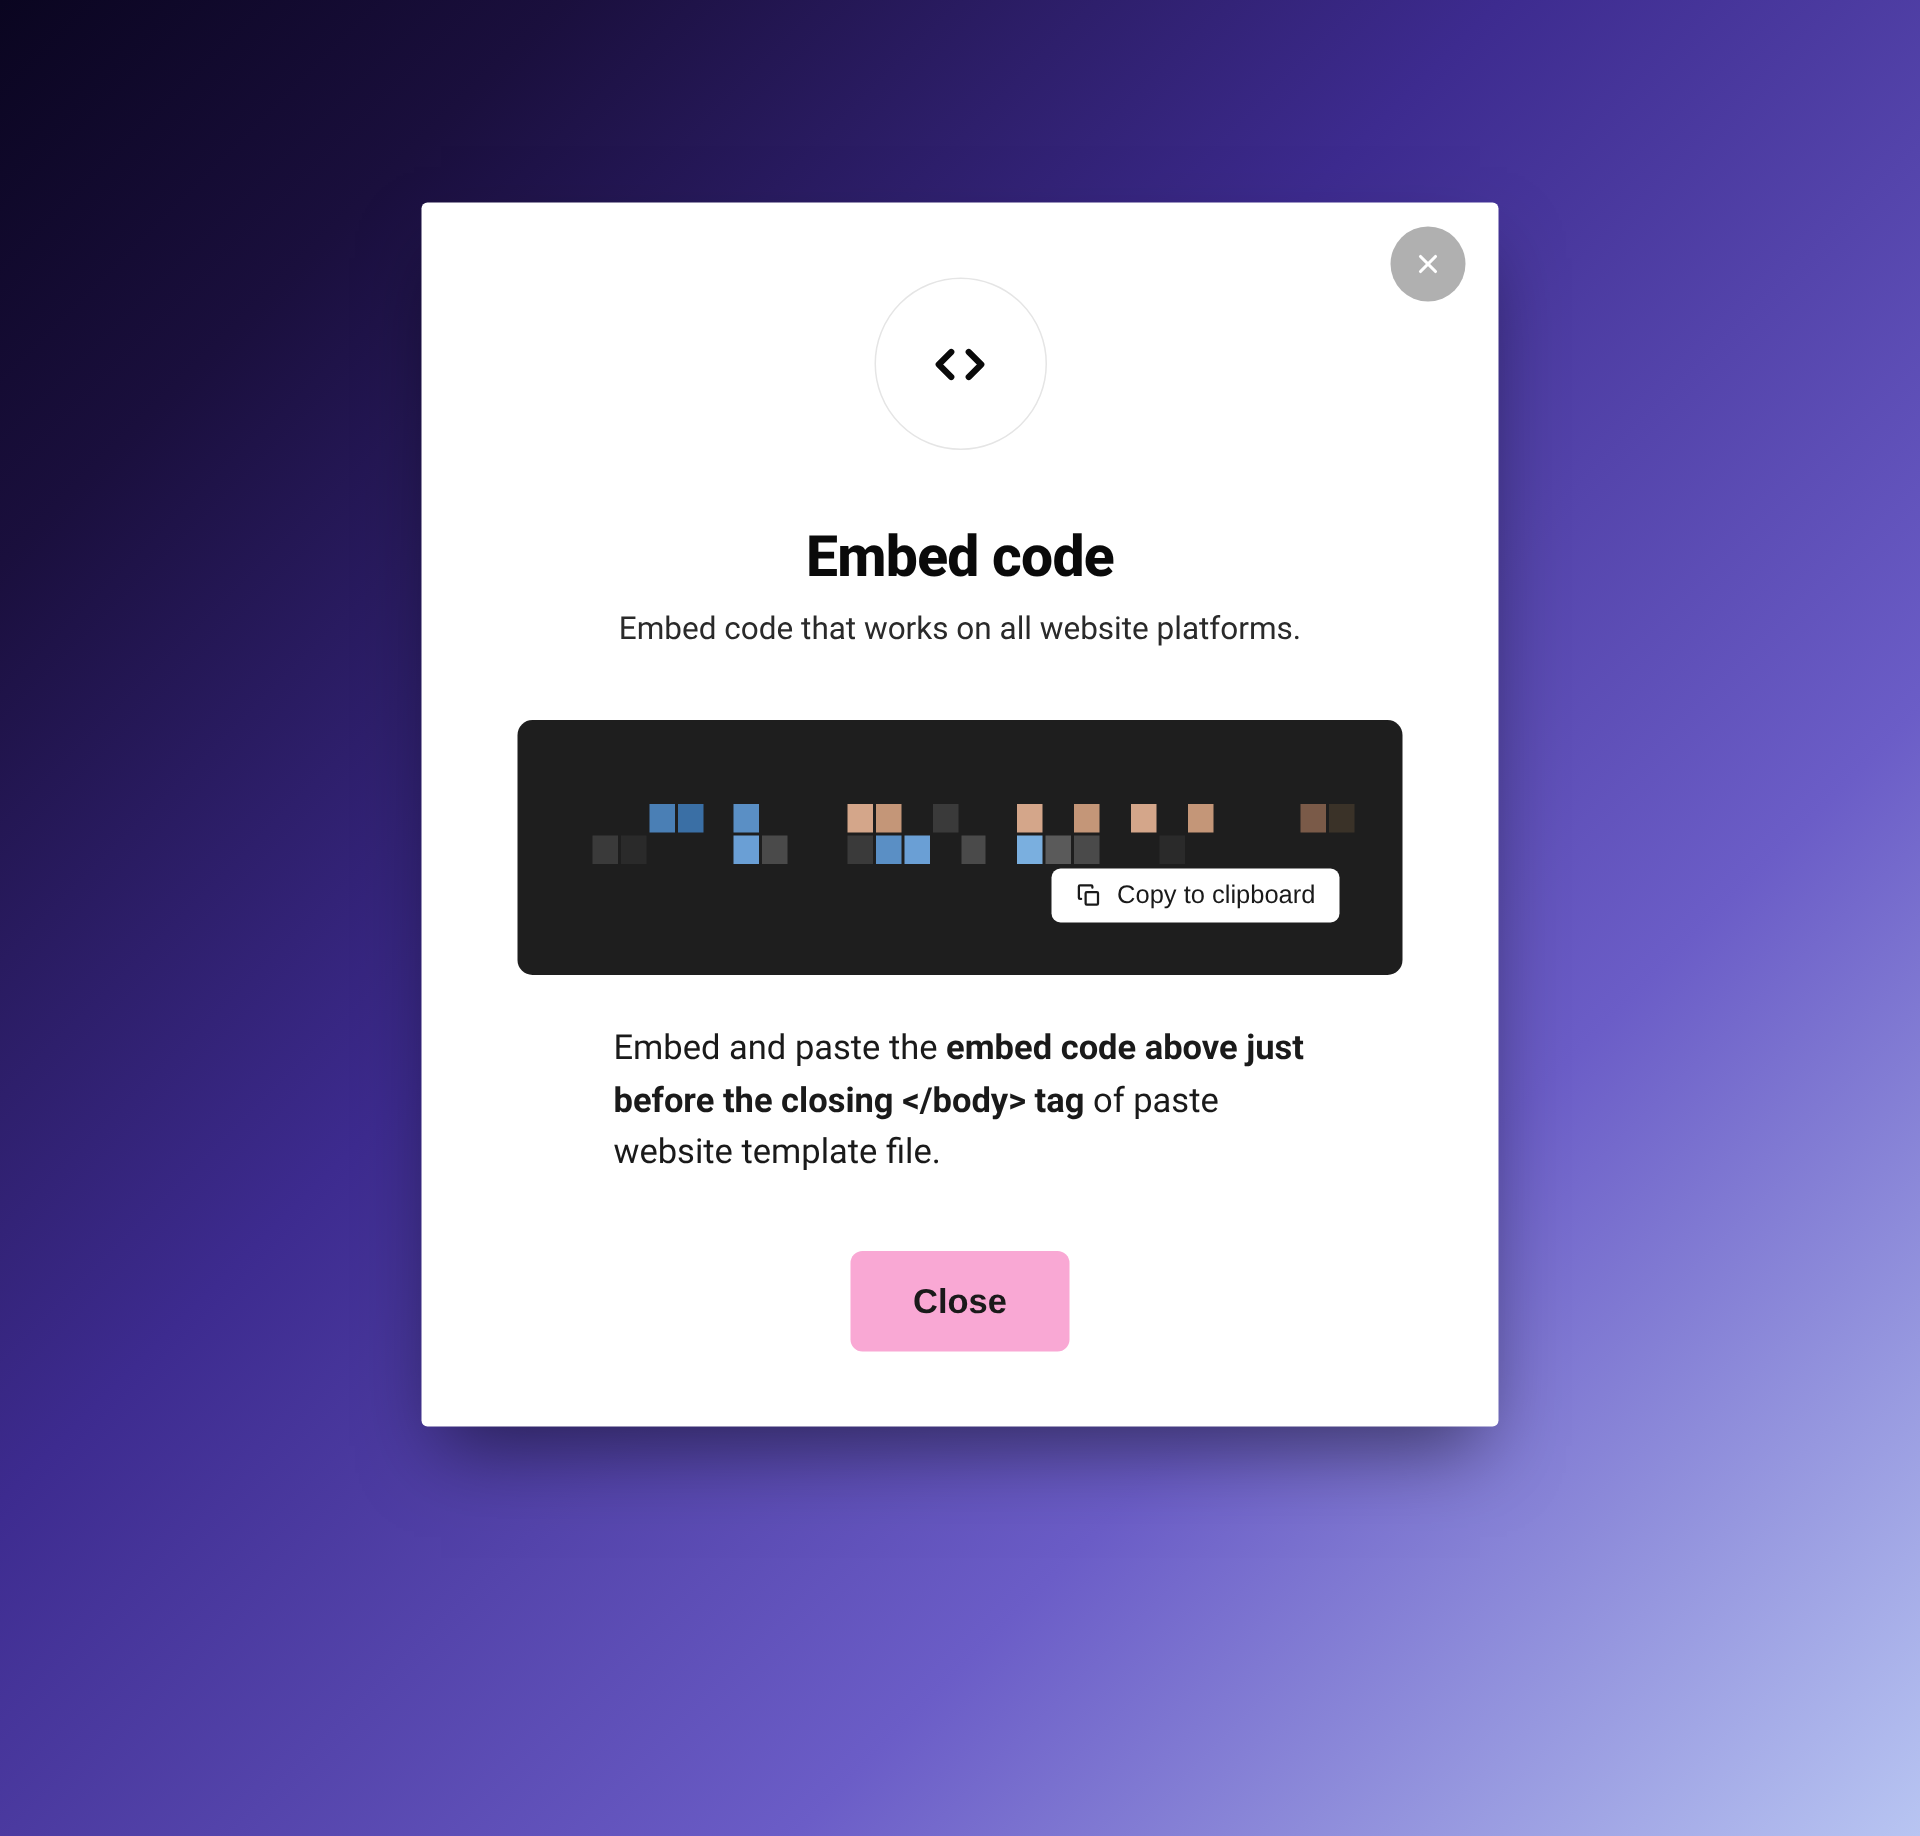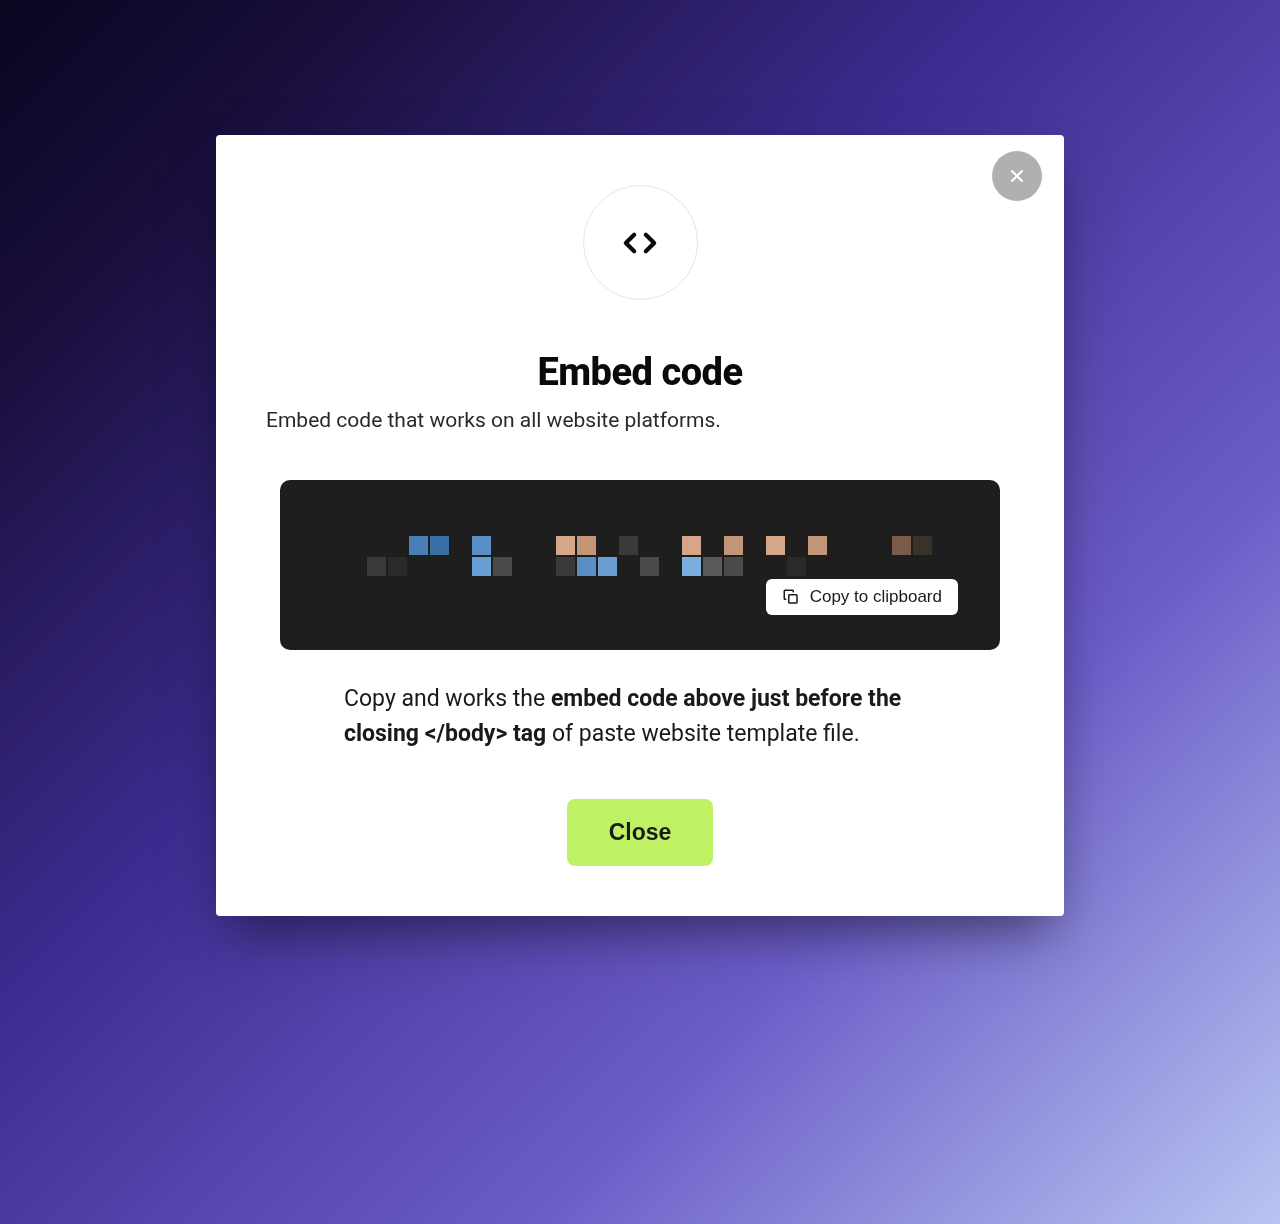--- a/index.html
+++ b/index.html
@@ -13,21 +13,21 @@
       width: 1280px;
       height: 1224px;
       background: linear-gradient(135deg, #0a0520 0%, #1a0f3d 15%, #3d2b8f 40%, #6b5dc7 70%, #b8c5f2 100%);
       display: flex;
       align-items: flex-start;
       justify-content: center;
       padding-top: 135px;
     }
     
     .modal {
-      width: 848px;
+      width: 718px;
       background: white;
       border-radius: 4px;
       position: relative;
       padding: 50px;
       box-shadow: 0 25px 50px -12px rgba(0, 0, 0, 0.5);
     }
     
     .close-btn {
       position: absolute;
       top: 16px;
@@ -69,20 +69,21 @@
       font-size: 38px;
       font-weight: 800;
       text-align: center;
       color: #0a0a0a;
       margin-top: 50px;
       letter-spacing: -0.5px;
     }
     
     .subtitle {
       font-size: 21px;
+      text-align: center;
       color: #2a2a2a;
       margin-top: 14px;
     }
     
     .code-block {
       background: #1e1e1e;
       border-radius: 10px;
       padding: 56px 32px 74px 50px;
       margin-top: 48px;
       margin-left: 14px;
@@ -140,21 +141,21 @@
       line-height: 1.5;
     }
     
     .instruction strong {
       font-weight: 700;
     }
     
     .close-button-bottom {
       display: block;
       margin: 48px auto 0 auto;
-      background: #bef264;
+      background: #f9a8d4;
       border: none;
       border-radius: 8px;
       padding: 20px 42px;
       font-size: 23px;
       font-weight: 700;
       color: #1a1a1a;
       cursor: pointer;
     }
   </style>
 </head>
@@ -245,18 +246,18 @@
     <button class="copy-btn">
       <svg viewBox="0 0 24 24" fill="none" stroke="#1a1a1a" stroke-width="2" stroke-linecap="round" stroke-linejoin="round">
         <rect x="9" y="9" width="11" height="11" rx="1"></rect>
         <path d="M5 15H4a1 1 0 0 1-1-1V4a1 1 0 0 1 1-1h10a1 1 0 0 1 1 1v1"></path>
       </svg>
       <span>Copy to clipboard</span>
     </button>
   </div>
 
   <p class="instruction">
-    <span>Copy and works the </span><strong>embed code above just before the closing &lt;/body&gt; tag</strong><span> of paste website template file.</span>
+    <span>Embed and paste the </span><strong>embed code above just before the closing &lt;/body&gt; tag</strong><span> of paste website template file.</span>
   </p>
 
   <button class="close-button-bottom">Close</button>
 
 </div>
 
 </body></html>

